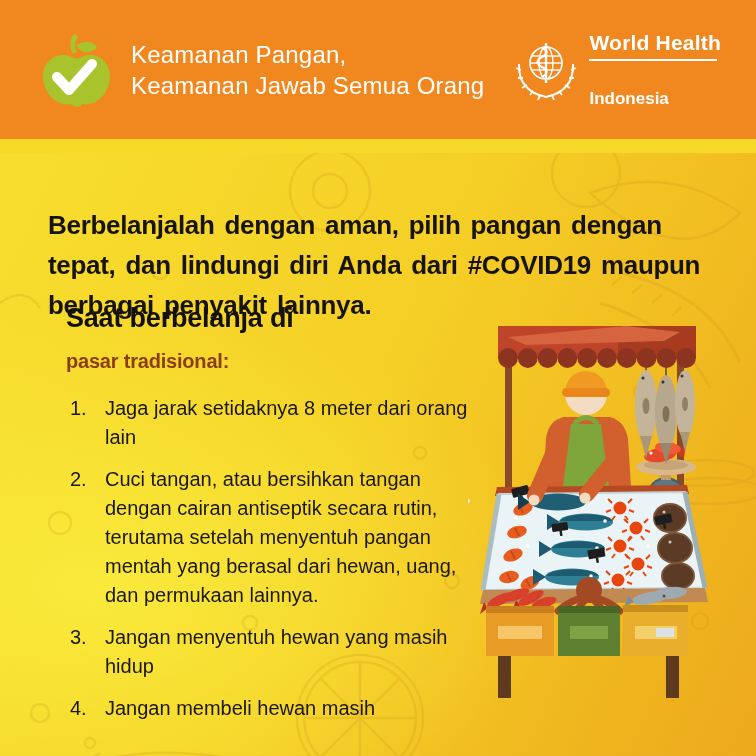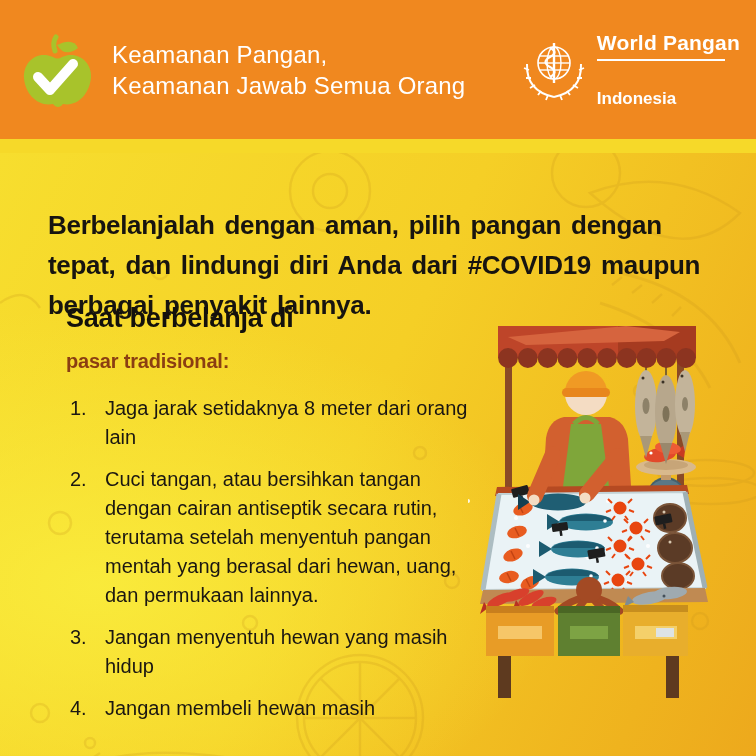--- a/index.html
+++ b/index.html
@@ -4,21 +4,21 @@
 <style>
   html,body{margin:0;padding:0;background:#222;}
   .poster{
     position:relative;width:756px;height:756px;overflow:hidden;
     font-family:"Liberation Sans",sans-serif;background:#F6D929;
   }
   
   .header{
     position:absolute;top:0;left:0;width:756px;height:139px;
     background:#F0881F;display:flex;align-items:center;
-    padding:0 16px;box-sizing:border-box;
+    padding:0 35px;box-sizing:border-box;
   }
   .apple-wrap{width:76px;height:82px;flex:0 0 auto;}
   .title-block{margin-left:20px;color:#fff;font-size:24px;line-height:31px;font-weight:400;letter-spacing:.2px;}
   .who-block{margin-left:auto;display:flex;align-items:center;gap:10px;}
   .who-emblem{width:66px;height:68px;flex:0 0 auto;}
   .who-text{display:flex;flex-direction:column;}
   .who-name{color:#fff;font-weight:700;font-size:21px;line-height:23px;letter-spacing:.2px;}
   .who-divider{border:none;border-top:2px solid #fff;margin:5px 0 4px 0;width:128px;}
   .who-country{color:#fff;font-weight:700;font-size:17px;margin-top:24px;}
   
@@ -81,21 +81,21 @@
           <line x1="18" y1="34" x2="48" y2="34" stroke-width="1.4"></line>
           <line x1="33" y1="7" x2="33" y2="47" stroke-width="2.4"></line>
           <path d="M29,12 q9,4 0,9 q-9,5 0,10 q9,5 0,10" stroke-width="2.2"></path>
           <path d="M6,28 Q5,55 33,61" stroke-width="2"></path>
           <path d="M60,28 Q61,55 33,61" stroke-width="2"></path>
           <path d="M8,34 l-5,-2 M10,42 l-5,0 M14,49 l-5,3 M20,55 l-3,4 M27,59 l-2,5" stroke-width="1.8"></path>
           <path d="M58,34 l5,-2 M56,42 l5,0 M52,49 l5,3 M46,55 l3,4 M39,59 l2,5" stroke-width="1.8"></path>
         </svg>
       </div>
       <div class="who-text">
-        <span class="who-name">World Pangan</span>
+        <span class="who-name">World Health</span>
         <hr class="who-divider">
         <span class="who-country">Indonesia</span>
       </div>
     </div>
   </div>
 
   <div class="body">
 
     <svg class="doodles" width="756" height="617" viewBox="0 0 756 617" fill="none" stroke="#C9951B" stroke-width="2.5" opacity="0.22">
       <circle cx="330" cy="38" r="40"></circle>

